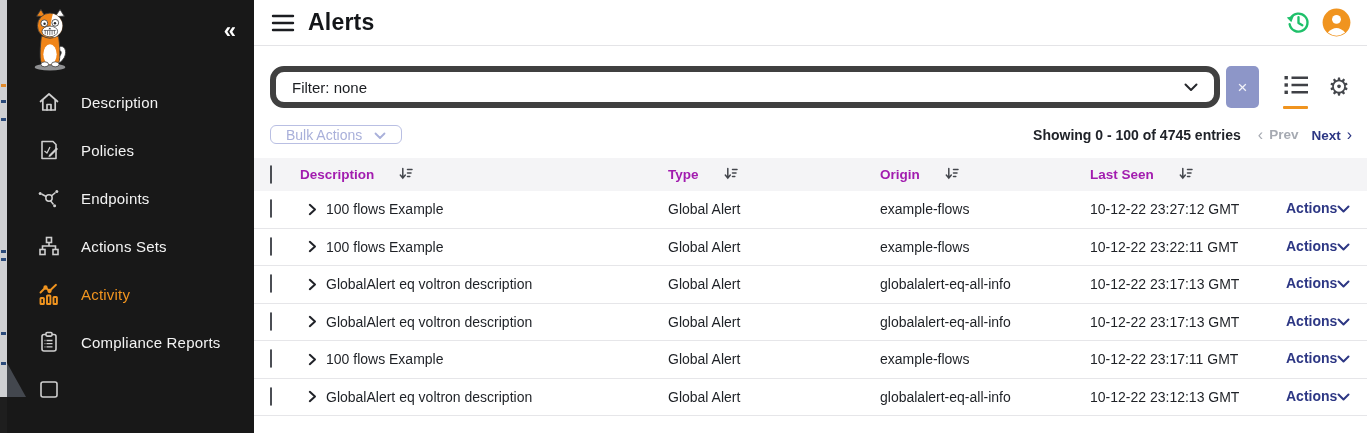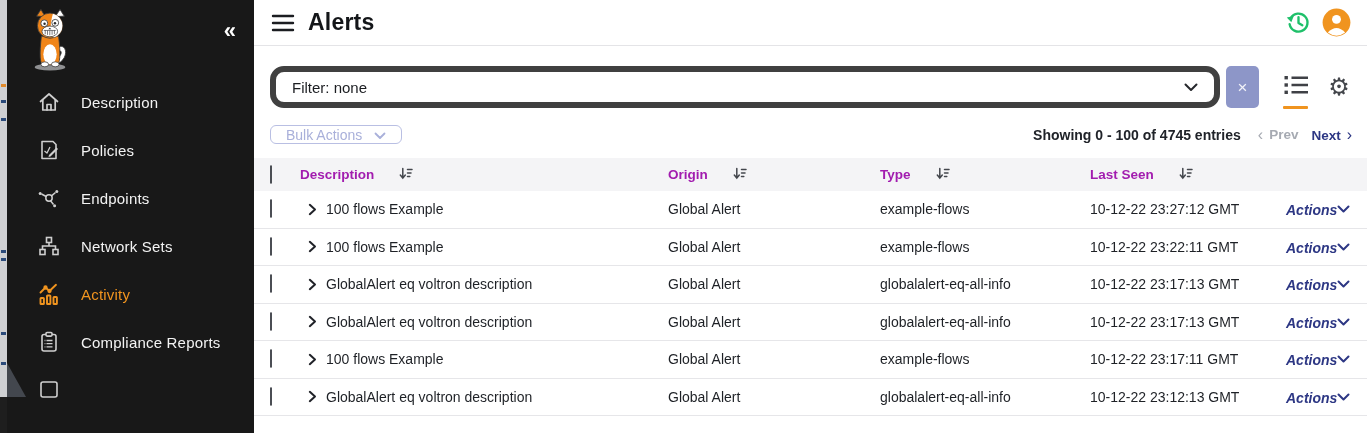--- a/index.html
+++ b/index.html
@@ -66,21 +66,21 @@
   .table { margin-top:14px; flex:1; display:flex; flex-direction:column; min-height:0; }
   .thead { display:grid; grid-template-columns:30px 368px 212px 210px 196px 1fr; align-items:center;
            height:33px; background:#f4f4f6; padding:0 10px 0 16px; flex:0 0 auto; }
   .th { display:flex; align-items:center; gap:25px; font-size:13.5px; font-weight:700; color:#a21caf; cursor:pointer; }
   .trow { display:grid; grid-template-columns:30px 368px 212px 210px 196px 1fr; align-items:center;
           height:37.5px; border-bottom:1px solid #e6e6e9; padding:0 4px 0 16px; background:#fff; flex:0 0 auto; }
   .checkbox { width:15px; height:15px; border:1.6px solid #4b4e54; border-radius:3px; background:#fff; cursor:pointer; }
   .desc-cell { display:flex; align-items:center; gap:9px; padding-left:8px; }
   .cell { font-size:14px; color:#1e2126; white-space:nowrap; overflow:hidden; }
   .expand-chev { display:flex; align-items:center; cursor:pointer; flex:0 0 auto; }
-  .actions-cell { display:flex; align-items:flex-end; gap:0; cursor:pointer;font-style:italic; }
+  .actions-cell { display:flex; align-items:flex-start; gap:0; cursor:pointer; }
   .actions-label { font-size:14px; font-weight:600; color:#2d3784; }
 </style>
 </head>
 <body>
 
 <div class="app">
 
   <div class="edge-strip">
     <div class="mark m-orange"></div>
       <div class="mark m-b1"></div>
@@ -159,21 +159,21 @@
 
       <div class="nav-item">
         <span class="nico">
           <svg width="22" height="22" viewBox="0 0 22 22" fill="none" stroke="#cfcfcf" stroke-width="1.6">
             <rect x="8.5" y="2.5" width="5" height="5"></rect>
             <rect x="2" y="14.5" width="5" height="5"></rect>
             <rect x="15" y="14.5" width="5" height="5"></rect>
             <path d="M11 7.5 V11 M4.5 14.5 V11 H17.5 V14.5"></path>
           </svg>
         </span>
-        <span class="nlabel">Network Sets</span>
+        <span class="nlabel">Actions Sets</span>
       </div>
 
       <div class="nav-item active">
         <span class="nico">
           <svg width="23" height="23" viewBox="0 0 23 23" fill="none" stroke="#f0941f" stroke-width="1.9" stroke-linecap="round" stroke-linejoin="round">
             <path d="M2.5 9.5 L7.5 4.5 L11.5 8 L18 1.8"></path>
             <circle cx="7.5" cy="4.5" r="1.2" fill="#f0941f"></circle>
             <circle cx="11.5" cy="8" r="1.2" fill="#f0941f"></circle>
             <rect x="2.5" y="15" width="3.4" height="6" rx="0.6"></rect>
             <rect x="9" y="12.5" width="3.4" height="8.5" rx="0.6"></rect>
@@ -288,28 +288,28 @@
       <div class="thead">
         <div><span class="checkbox"></span></div>
         <div class="th">
           <span>Description</span>
           <span><svg width="14" height="13" viewBox="0 0 14 13" fill="none" stroke="#43464c" stroke-width="1.5" stroke-linecap="round">
                 <path d="M3.8 1.5 V10.5 M1.3 8 L3.8 11 L6.3 8"></path>
                 <path d="M8.5 2.5 H13 M8.5 6 H12 M8.5 9.5 H10.8"></path>
               </svg></span>
         </div>
         <div class="th">
-          <span>Origin</span>
+          <span>Type</span>
           <span><svg width="14" height="13" viewBox="0 0 14 13" fill="none" stroke="#43464c" stroke-width="1.5" stroke-linecap="round">
                 <path d="M3.8 1.5 V10.5 M1.3 8 L3.8 11 L6.3 8"></path>
                 <path d="M8.5 2.5 H13 M8.5 6 H12 M8.5 9.5 H10.8"></path>
               </svg></span>
         </div>
         <div class="th">
-          <span>Type</span>
+          <span>Origin</span>
           <span><svg width="14" height="13" viewBox="0 0 14 13" fill="none" stroke="#43464c" stroke-width="1.5" stroke-linecap="round">
                 <path d="M3.8 1.5 V10.5 M1.3 8 L3.8 11 L6.3 8"></path>
                 <path d="M8.5 2.5 H13 M8.5 6 H12 M8.5 9.5 H10.8"></path>
               </svg></span>
         </div>
         <div class="th">
           <span>Last Seen</span>
           <span><svg width="14" height="13" viewBox="0 0 14 13" fill="none" stroke="#43464c" stroke-width="1.5" stroke-linecap="round">
                 <path d="M3.8 1.5 V10.5 M1.3 8 L3.8 11 L6.3 8"></path>
                 <path d="M8.5 2.5 H13 M8.5 6 H12 M8.5 9.5 H10.8"></path>

